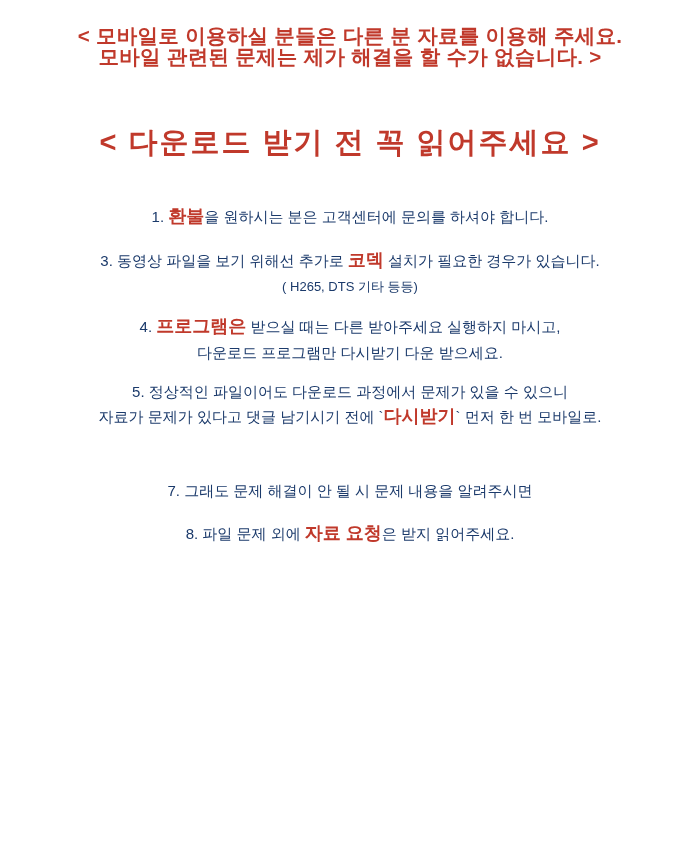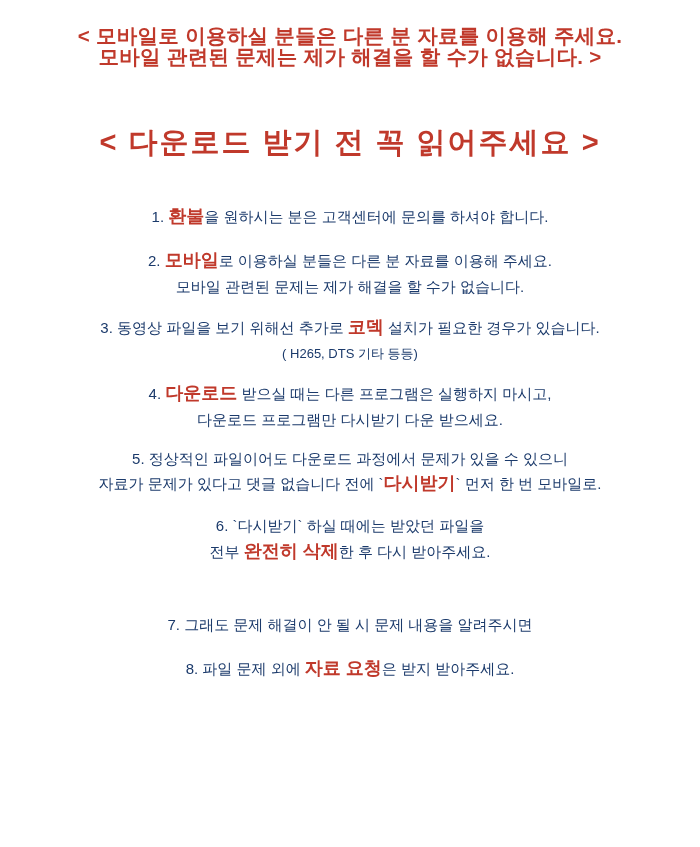--- a/index.html
+++ b/index.html
@@ -102,58 +102,48 @@
     <span>&gt;</span>
   </div>
 
   <div class="notes">
 
     <div class="note note-1">
       <span>1.</span>
       <span class="hl">환불</span><span>을 원하시는 분은 고객센터에 문의를 하셔야 합니다.</span>
     </div>
 
-    <div class="note note-2">
-      <span>2.</span>
-      <span class="hl">모바일</span><span>로 이용하실 분들은 다른 분 자료를 이용해 주세요.</span>
-      <span class="sub">모바일 관련된 문제는 제가 해결을 할 수가 없습니다.</span>
-    </div>
 
     <div class="note note-codec">
       <span>3.</span>
       <span>동영상 파일을 보기 위해선 추가로</span>
       <span class="hl">코덱</span>
       <span>설치가 필요한 경우가 있습니다.</span>
       <span class="sub small">( H265, DTS 기타 등등)</span>
     </div>
 
     <div class="note note-4">
       <span>4.</span>
-      <span class="hl">다운로드</span>
-      <span>받으실 때는 다른 프로그램은 실행하지 마시고,</span>
+      <span class="hl">프로그램은</span>
+      <span>받으실 때는 다른 받아주세요 실행하지 마시고,</span>
       <span class="sub">다운로드 프로그램만 다시받기 다운 받으세요.</span>
     </div>
 
     <div class="note note-5">
       <span>5.</span>
       <span>정상적인 파일이어도 다운로드 과정에서 문제가 있을 수 있으니</span>
-      <span class="sub"><span>자료가 문제가 있다고 댓글 없습니다 전에 `</span><span class="hl">다시받기</span><span>` 먼저 한 번 모바일로.</span></span>
+      <span class="sub"><span>자료가 문제가 있다고 댓글 남기시기 전에 `</span><span class="hl">다시받기</span><span>` 먼저 한 번 모바일로.</span></span>
     </div>
 
-    <div class="note note-6">
-      <span>6.</span>
-      <span>`다시받기` 하실 때에는 받았던 파일을</span>
-      <span class="sub"><span>전부</span> <span class="hl">완전히  삭제</span><span>한 후 다시 받아주세요.</span></span>
-    </div>
 
     <div class="note note-7">
       <span>7.</span>
       <span>그래도 문제 해결이 안 될 시 문제 내용을 알려주시면</span>
     </div>
 
     <div class="note note-8">
       <span>8.</span>
       <span>파일 문제 외에</span>
-      <span class="hl">자료 요청</span><span>은 받지 받아주세요.</span>
+      <span class="hl">자료 요청</span><span>은 받지 읽어주세요.</span>
     </div>
 
   </div>
 </div>
 
 </body></html>

